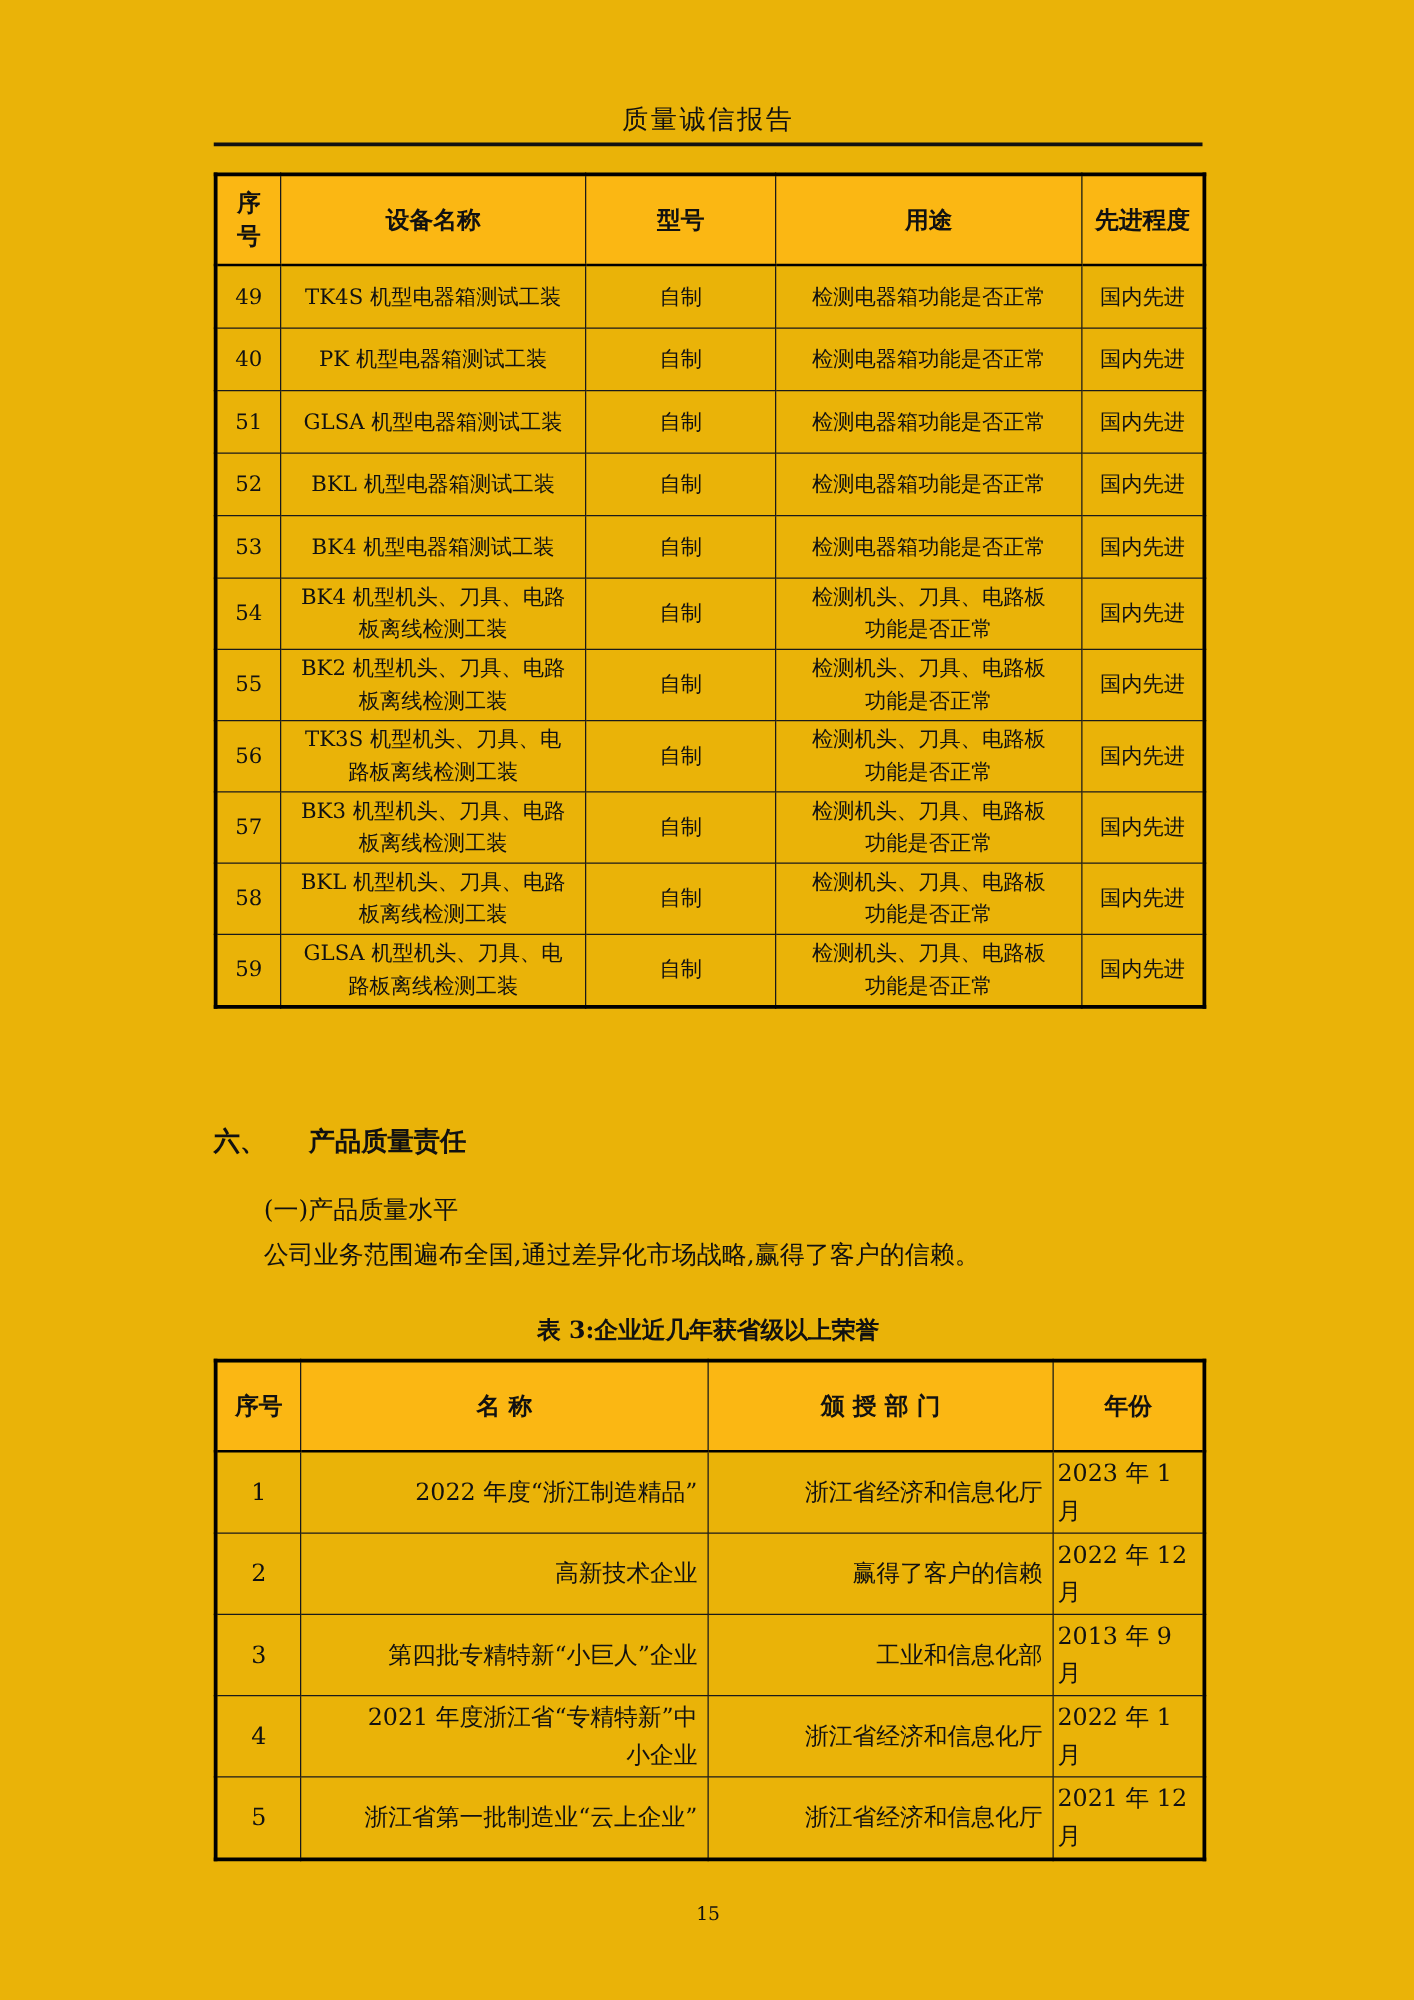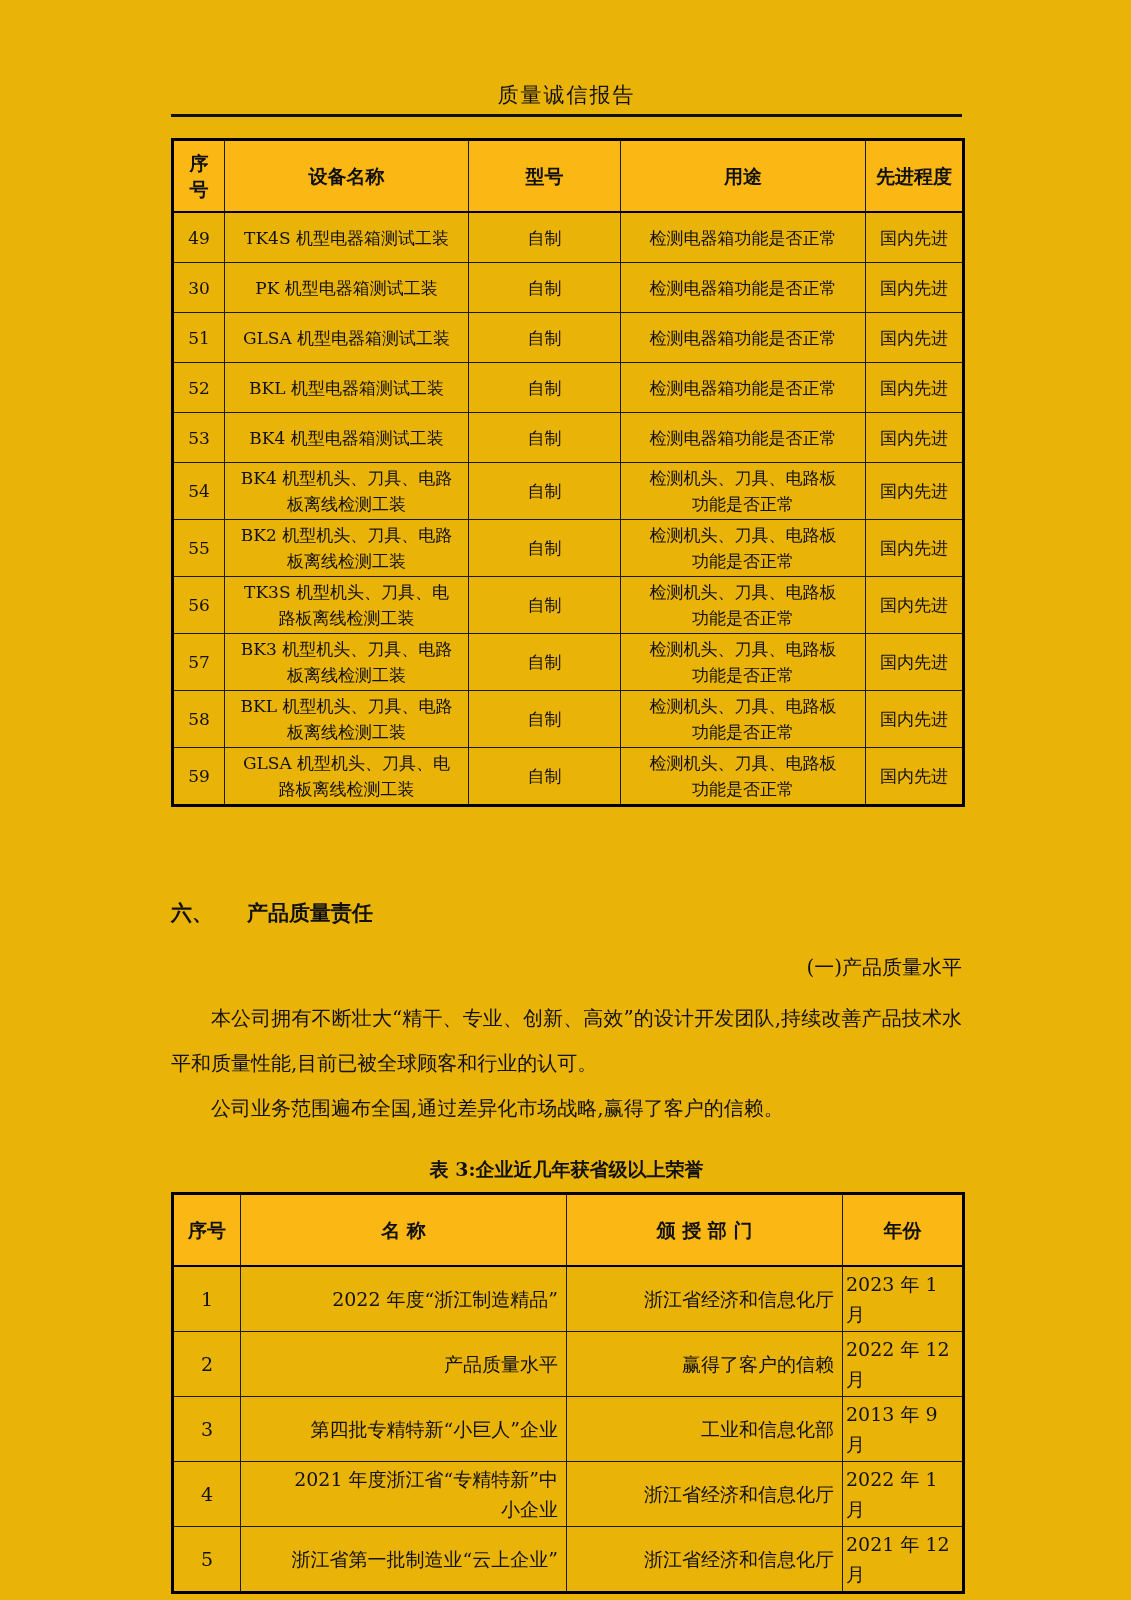--- a/index.html
+++ b/index.html
@@ -68,21 +68,20 @@
     font-weight:bold;
     font-size:21px;
     line-height:28px;
   }
   .section-heading .num{margin-right:34px;}
   .sub-heading{
     margin-top:26px;
     font-size:20px;
     line-height:28px;
     text-indent:2em;
-    text-align:right;
   }
   .body-para{
     margin:0;
     margin-top:15px;
     font-size:20px;
     line-height:45px;
     text-indent:2em;
     text-align:justify;
   }
   .body-para.second{margin-top:0;}
@@ -144,21 +143,21 @@
       </thead>
       <tbody>
           <tr>
             <td>49</td>
             <td>TK4S 机型电器箱测试工装</td>
             <td>自制</td>
             <td>检测电器箱功能是否正常</td>
             <td>国内先进</td>
           </tr>
           <tr>
-            <td>30</td>
+            <td>40</td>
             <td>PK 机型电器箱测试工装</td>
             <td>自制</td>
             <td>检测电器箱功能是否正常</td>
             <td>国内先进</td>
           </tr>
           <tr>
             <td>51</td>
             <td>GLSA 机型电器箱测试工装</td>
             <td>自制</td>
             <td>检测电器箱功能是否正常</td>
@@ -234,21 +233,20 @@
           </tr>
         </tbody>
     </table>
 
     <div class="section-heading">
       <span class="num">六、</span><span>产品质量责任</span>
     </div>
 
     <div class="sub-heading">(一)产品质量水平</div>
 
-    <p class="body-para">本公司拥有不断壮大“精干、专业、创新、高效”的设计开发团队,持续改善产品技术水平和质量性能,目前已被全球顾客和行业的认可。</p>
     <p class="body-para second">公司业务范围遍布全国,通过差异化市场战略,赢得了客户的信赖。</p>
 
     <div class="table-caption">表 3:企业近几年获省级以上荣誉</div>
 
     <table class="honor-table">
       <colgroup>
         <col style="width:68px">
           <col style="width:326px">
           <col style="width:276px">
           <col style="width:121px">
@@ -263,21 +261,21 @@
       </thead>
       <tbody>
           <tr>
             <td>1</td>
             <td>2022 年度“浙江制造精品”</td>
             <td>浙江省经济和信息化厅</td>
             <td>2023 年 1 月</td>
           </tr>
           <tr>
             <td>2</td>
-            <td>产品质量水平</td>
+            <td>高新技术企业</td>
             <td>赢得了客户的信赖</td>
             <td>2022 年 12 月</td>
           </tr>
           <tr>
             <td>3</td>
             <td>第四批专精特新“小巨人”企业</td>
             <td>工业和信息化部</td>
             <td>2013 年 9 月</td>
           </tr>
           <tr>

